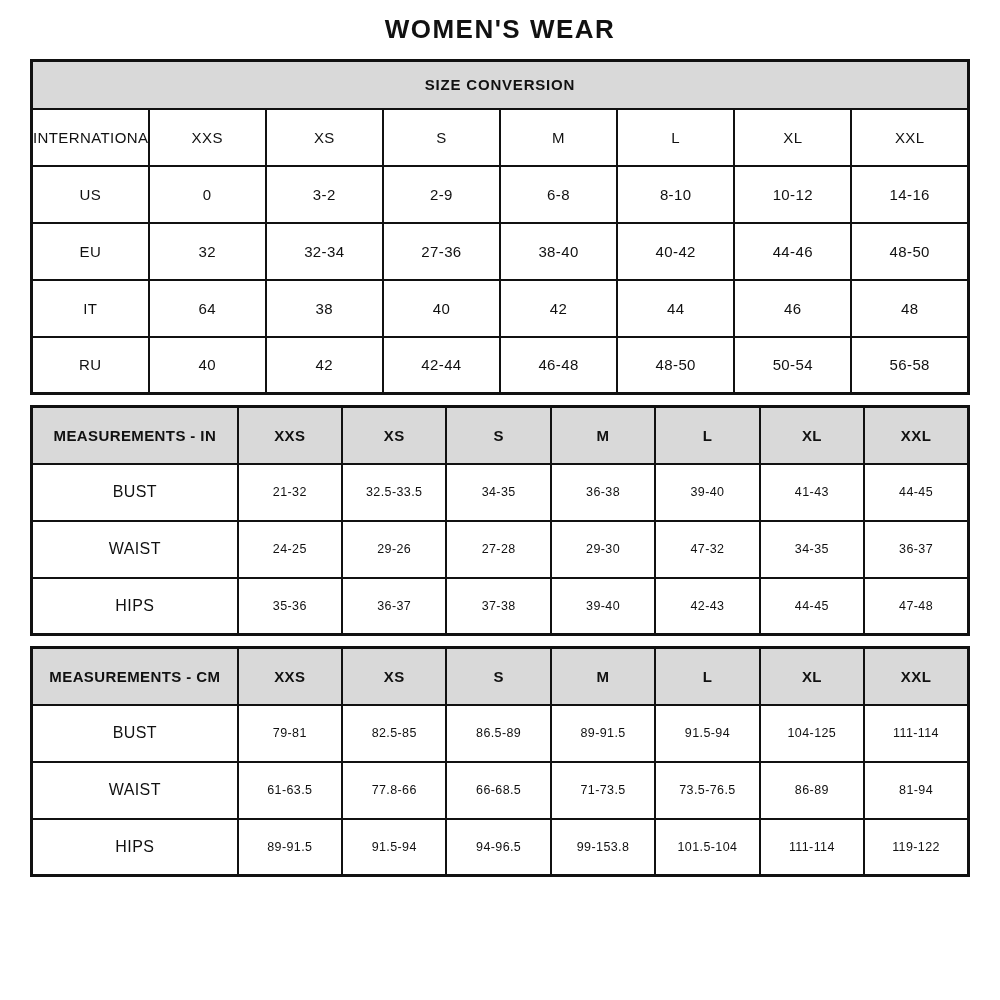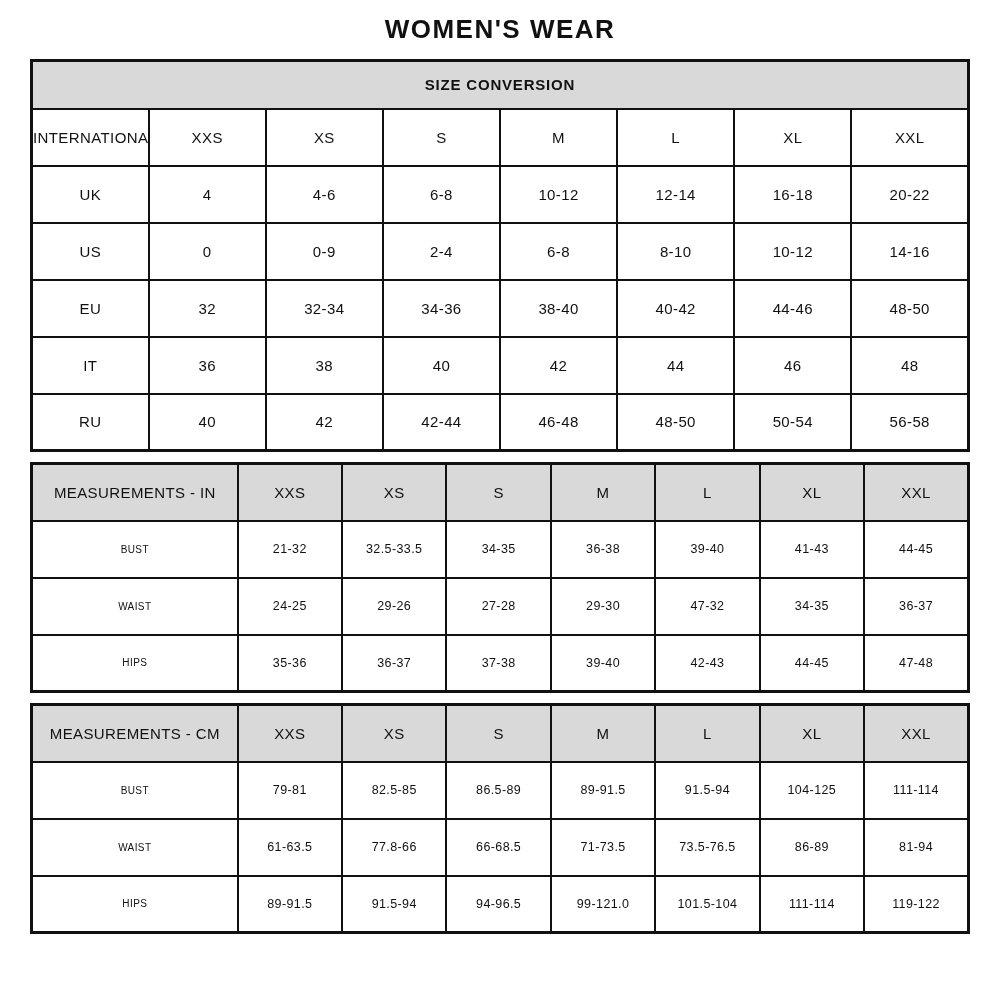--- a/index.html
+++ b/index.html
@@ -59,25 +59,25 @@
   .size-table td:first-child{width:17.7%;margin-top:40px;}
   .size-table .caption-row td:first-child{width:auto;}
   
   .meas-table{margin-top:10px;}
   .meas-table td{
     height:57px;
     font-size:12.5px;
   }
   .meas-table .columns-row td{
     background:var(--header-bg);
-    font-weight:normal;
+    font-weight:bold;
     font-size:15px;
   }
   .meas-table .row-label{
-    font-size:10px;
+    font-size:16px;
   }
   .meas-table td:first-child{width:22%;}
 </style>
 </head>
 <body>
 
 <div class="page">
 
   <div class="page-title">WOMEN'S WEAR</div>
 
@@ -90,52 +90,42 @@
           <td>INTERNATIONAL</td>
           <td>XXS</td>
           <td>XS</td>
           <td>S</td>
           <td>M</td>
           <td>L</td>
           <td>XL</td>
           <td>XXL</td>
         </tr>
         <tr>
-          <td class="row-label">UK</td>
-          <td>4</td>
-          <td>4-6</td>
-          <td>6-8</td>
-          <td>10-12</td>
-          <td>12-14</td>
-          <td>16-18</td>
-          <td>20-22</td>
-        </tr>
-        <tr>
           <td class="row-label">US</td>
           <td>0</td>
-          <td>0-9</td>
-          <td>2-4</td>
+          <td>3-2</td>
+          <td>2-9</td>
           <td>6-8</td>
           <td>8-10</td>
           <td>10-12</td>
           <td>14-16</td>
         </tr>
         <tr>
           <td class="row-label">EU</td>
           <td>32</td>
           <td>32-34</td>
-          <td>34-36</td>
+          <td>27-36</td>
           <td>38-40</td>
           <td>40-42</td>
           <td>44-46</td>
           <td>48-50</td>
         </tr>
         <tr>
           <td class="row-label">IT</td>
-          <td>36</td>
+          <td>64</td>
           <td>38</td>
           <td>40</td>
           <td>42</td>
           <td>44</td>
           <td>46</td>
           <td>48</td>
         </tr>
         <tr>
           <td class="row-label">RU</td>
           <td>40</td>
@@ -224,21 +214,21 @@
           <td>71-73.5</td>
           <td>73.5-76.5</td>
           <td>86-89</td>
           <td>81-94</td>
         </tr>
         <tr>
           <td class="row-label">HIPS</td>
           <td>89-91.5</td>
           <td>91.5-94</td>
           <td>94-96.5</td>
-          <td>99-121.0</td>
+          <td>99-153.8</td>
           <td>101.5-104</td>
           <td>111-114</td>
           <td>119-122</td>
         </tr>
       </tbody>
   </table>
 
 </div>
 
 </body></html>

